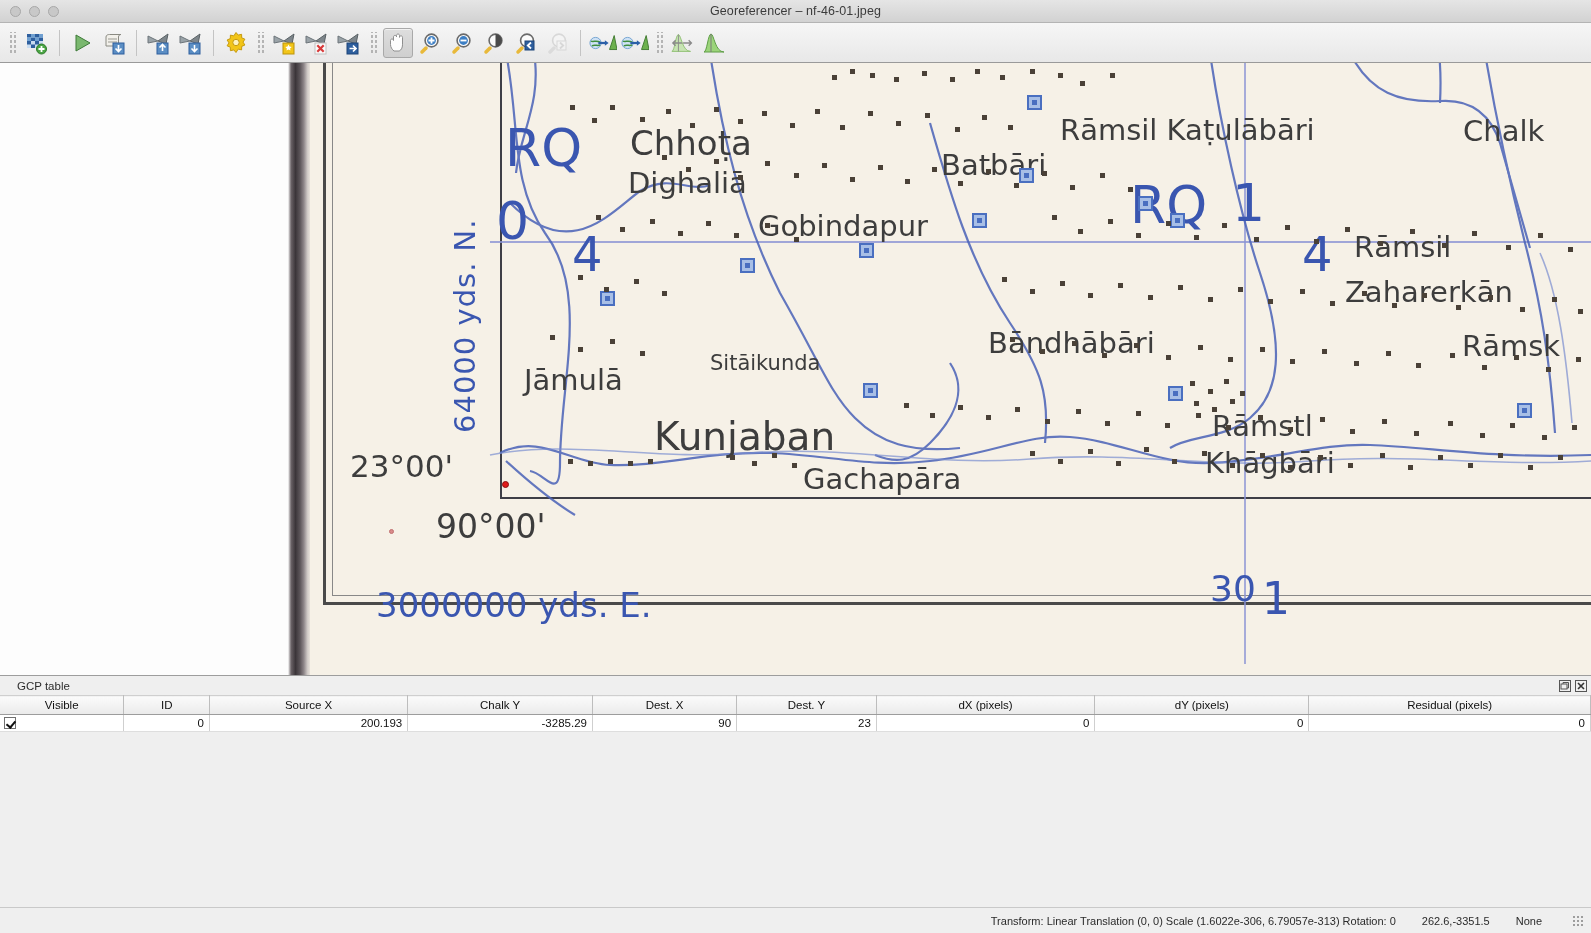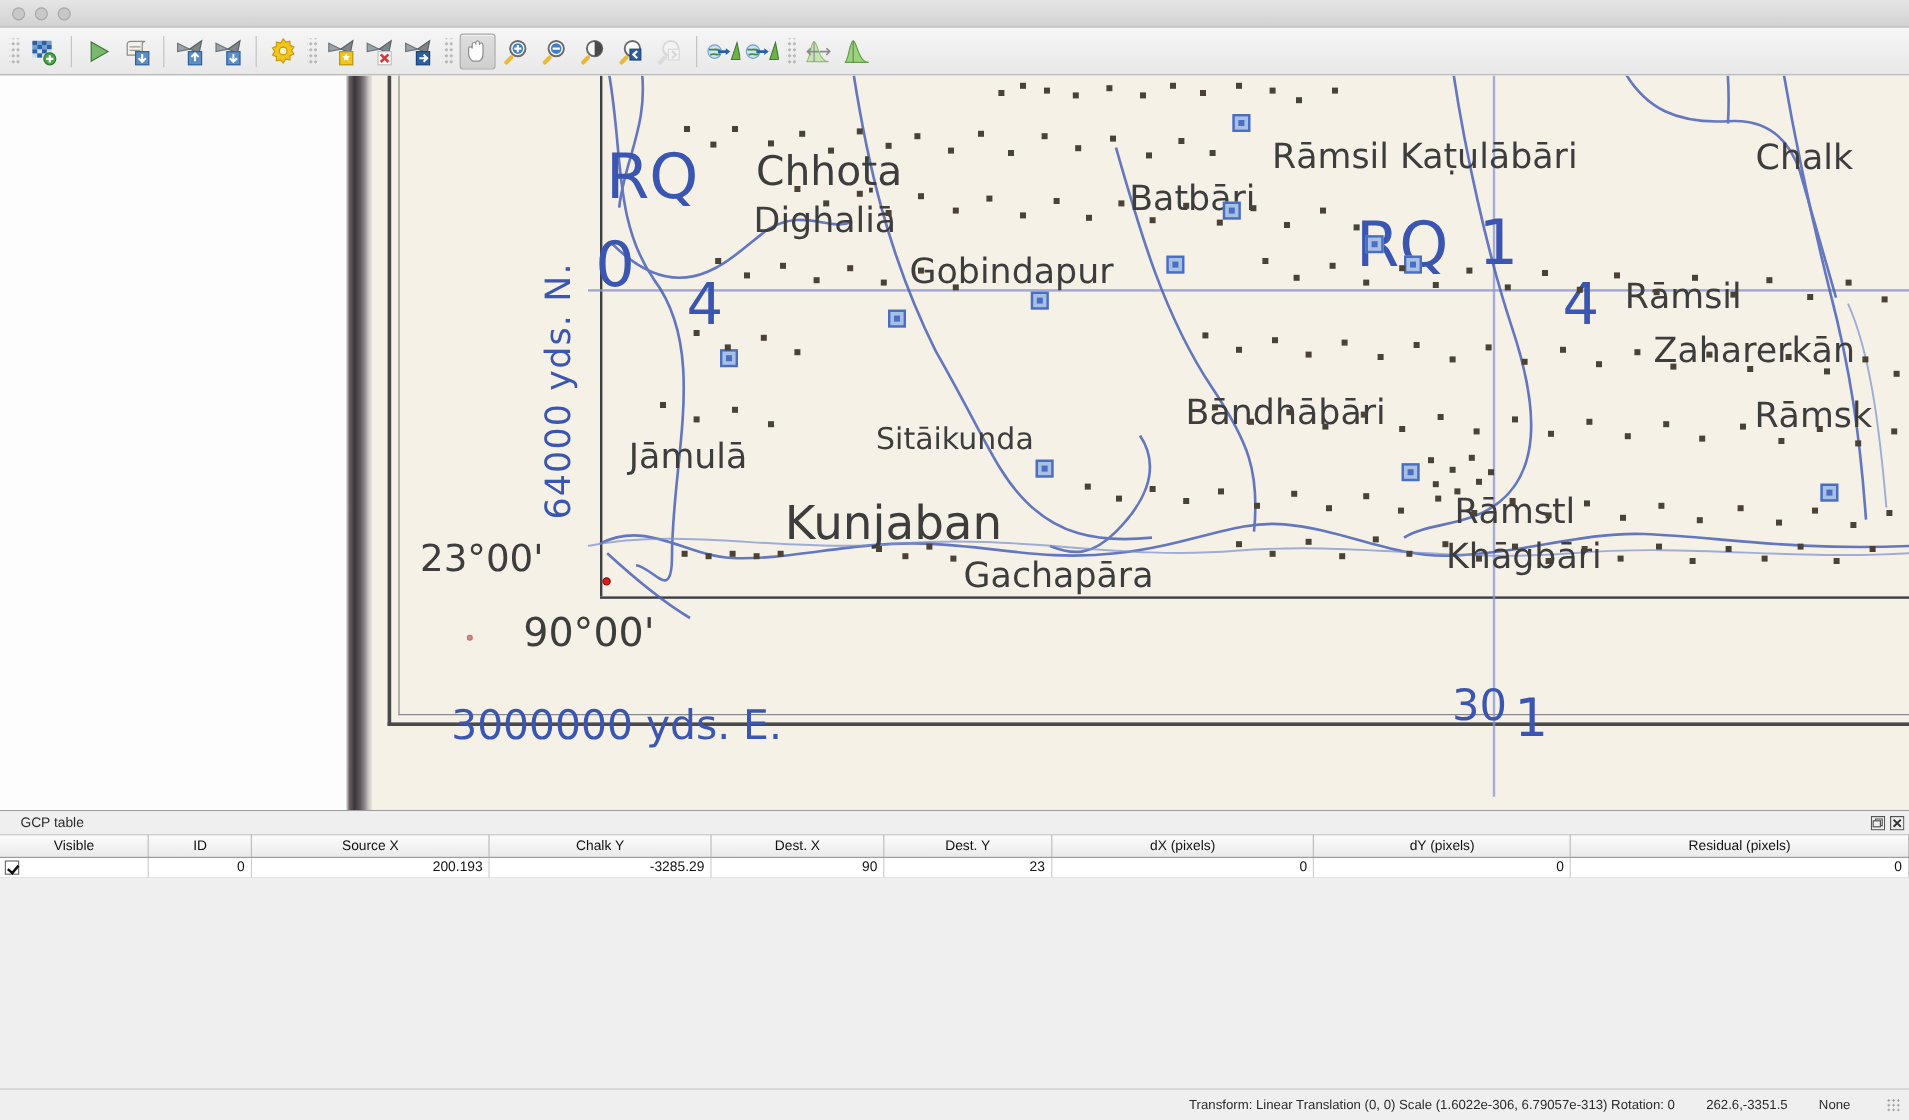--- a/index.html
+++ b/index.html
@@ -280,20 +280,21 @@
 <body>
 
 <div id="app">
 
   <div class="titlebar">
     <div class="traffic">
       <div class="tl-dot"></div>
       <div class="tl-dot"></div>
       <div class="tl-dot"></div>
     </div>
+    <div class="title-text">Georeferencer – nf-46-01.jpeg</div>
   </div>
 
   <div class="toolbar">
 
     <div class="grip"></div>
 
     <div class="tbtn">
       <svg width="24" height="24" viewBox="0 0 24 24">
         <rect x="2" y="3" width="16" height="14" fill="#c9dcf0"></rect>
         <g fill="#2e5f9e">
@@ -542,24 +543,24 @@
 
         <div class="mlabel blue" style="left:66px; top:522px; font-size:34px; letter-spacing:0px;">3000000 yds. E.</div>
 
         <div class="mlabel" style="left:320px; top:60px; font-size:34px;">Chhoṭa</div>
         <div class="mlabel" style="left:318px; top:103px; font-size:29px;">Dighaliā</div>
         <div class="mlabel" style="left:448px; top:146px; font-size:29px;">Gobindapur</div>
         <div class="mlabel" style="left:631px; top:85px; font-size:29px;">Batbāṛi</div>
         <div class="mlabel" style="left:750px; top:50px; font-size:29px;">Rāmsil Kaṭulābāri</div>
         <div class="mlabel" style="left:1153px; top:51px; font-size:29px;">Chalk</div>
         <div class="mlabel" style="left:1044px; top:167px; font-size:29px;">Rāmsil</div>
-        <div class="mlabel" style="left:1068px; top:212px; font-size:29px;">Zaharerkān</div>
+        <div class="mlabel" style="left:1035px; top:212px; font-size:29px;">Zaharerkān</div>
         <div class="mlabel" style="left:678px; top:263px; font-size:29px;">Bāndhābāri</div>
         <div class="mlabel" style="left:1152px; top:266px; font-size:29px;">Rāmsk</div>
-        <div class="mlabel" style="left:420px; top:288px; font-size:25px;">Sitāikunda</div>
+        <div class="mlabel" style="left:400px; top:288px; font-size:21px;">Sitāikunda</div>
         <div class="mlabel" style="left:214px; top:300px; font-size:29px;">Jāmulā</div>
         <div class="mlabel" style="left:344px; top:351px; font-size:39px;">Kunjaban</div>
         <div class="mlabel" style="left:902px; top:346px; font-size:29px;">Rāmstl</div>
         <div class="mlabel" style="left:895px; top:383px; font-size:29px;">Khāgbāri</div>
         <div class="mlabel" style="left:493px; top:399px; font-size:29px;">Gachapāra</div>
 
         <div class="gcp-dot" style="left:192px; top:418px;"></div>
         <div class="gcp-dot small" style="left:79px; top:466px;"></div>
 
         <div class="bluesq" style="left:717px; top:32px;">

